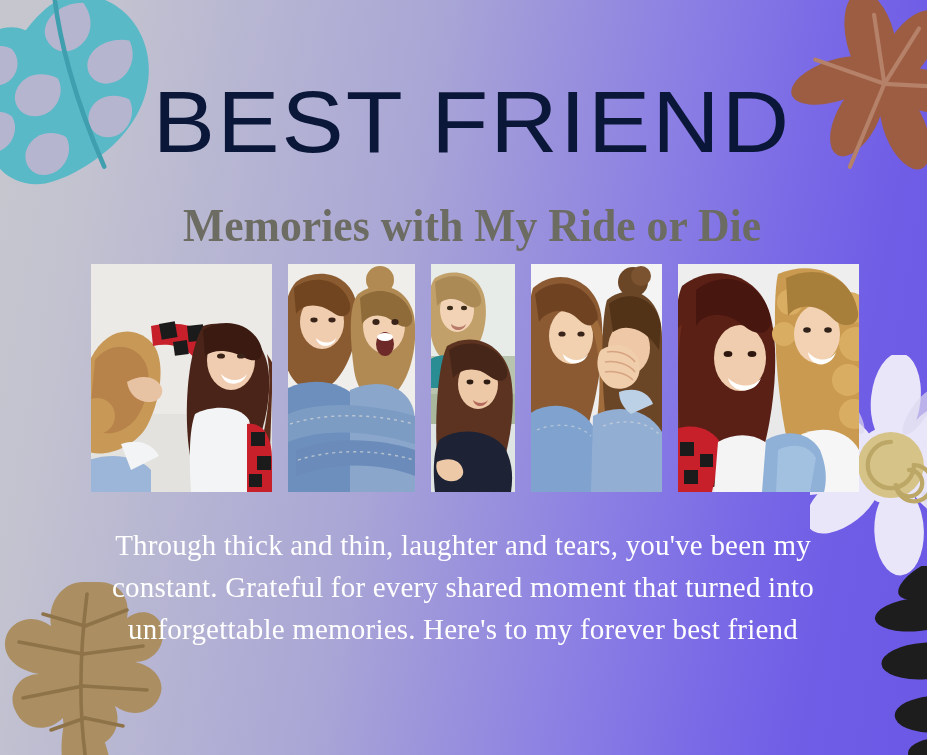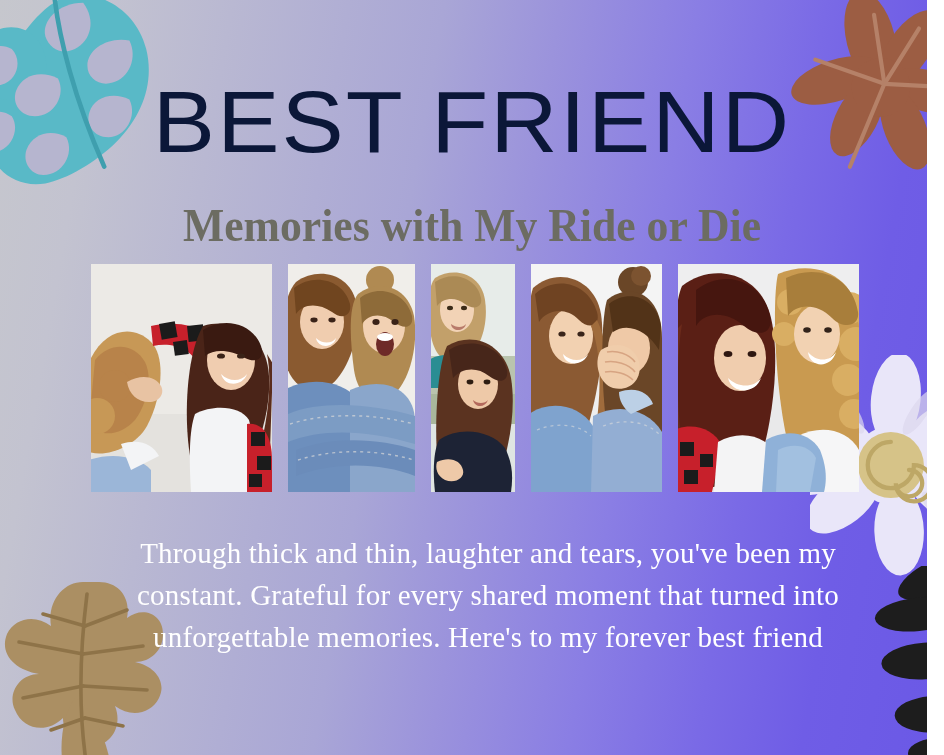--- a/index.html
+++ b/index.html
@@ -92,30 +92,29 @@
     overflow: hidden;
     background: #e9e9ea;
     flex: 0 0 auto;
     height: 228px;
   }
   .photo .scene { position: absolute; inset: 0; }
 
   
   #body-text {
     position: absolute;
-    left: 93px;
+    left: 68px;
     top: 524px;
     width: 790px;
     text-align: center;
     font-family: "Liberation Serif", serif;
     font-size: 29px;
     line-height: 1.45;
     color: #ffffff;
     letter-spacing: .2px;
-    margin-top: 8px;
   }
 </style>
 </head>
 <body>
 
 <div id="poster">
 
   <svg class="deco" id="leaf-monstera" viewBox="0 0 100 100">
     <g fill="#59b9c7">
       <path d="M50 4 C64 4 78 14 82 30 C86 46 80 62 68 74 C58 84 44 92 34 94 C22 96 12 90 8 80 C4 68 6 54 12 42 C20 26 34 4 50 4 Z"></path>

